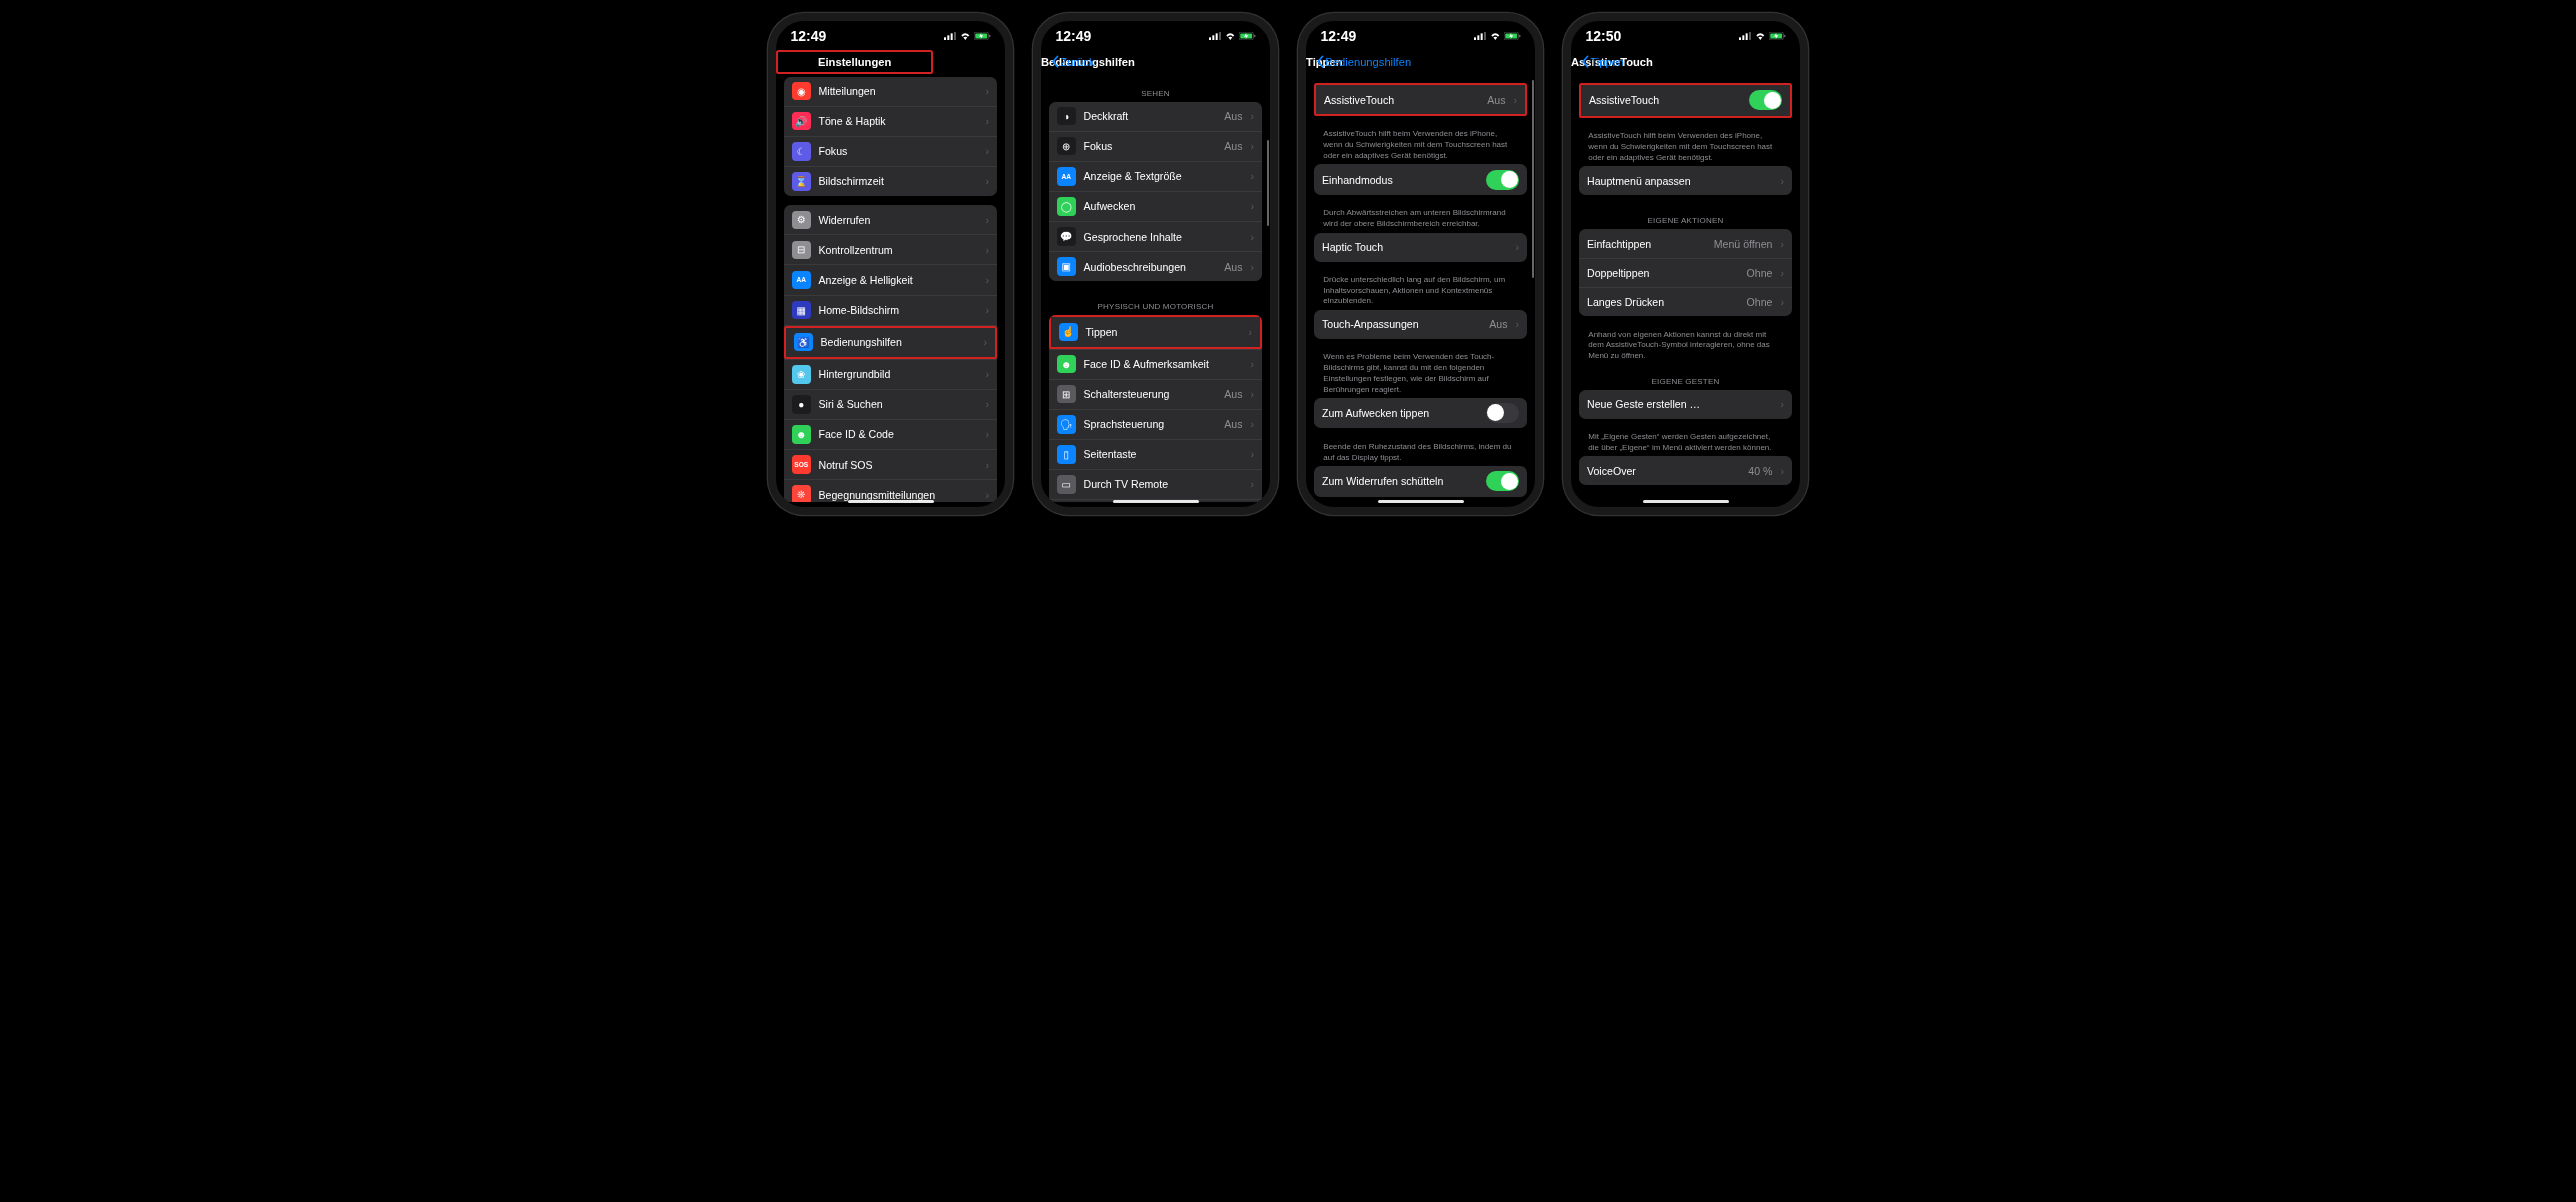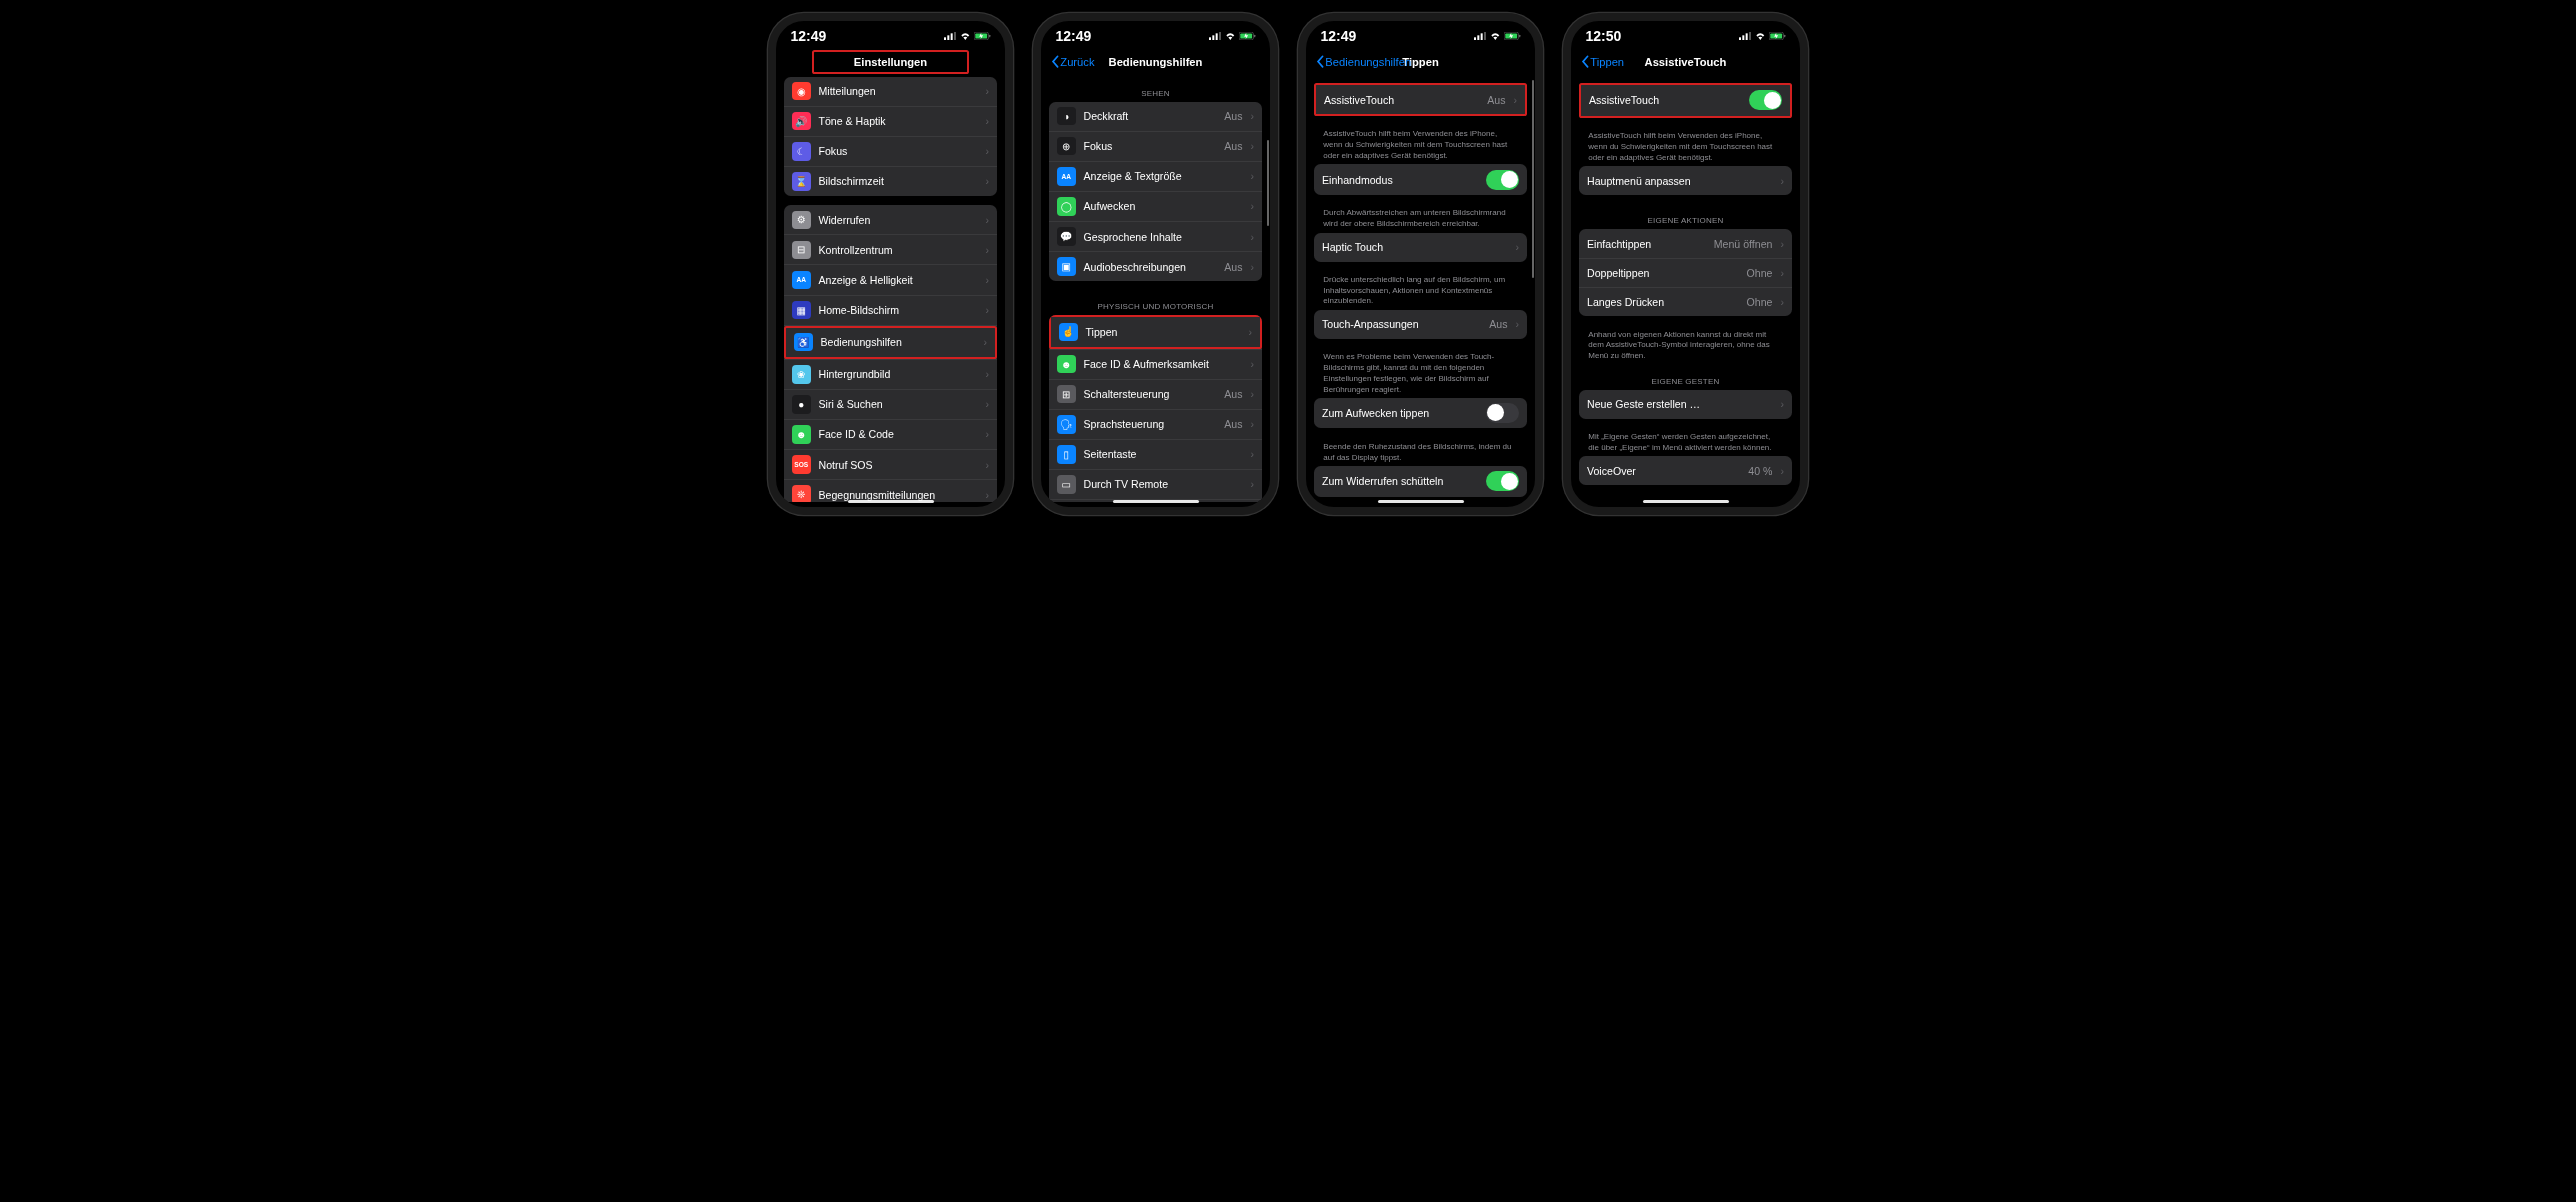--- a/index.html
+++ b/index.html
@@ -45,21 +45,21 @@
   .status-bar {
     height: 26.4px;
     display: flex; justify-content: space-between; align-items: center;
     padding: 2.6px 14.5px 0;
     font-size: 14px; font-weight: 600;
   }
   .status-right { display:flex; gap:3.3px; align-items:center; }
   .status-right svg { display:block; }
   .nav {
     height: 29px;
-    display: flex; align-items: center; justify-content: center;
+    display: flex; align-items: center; 
     position: relative;
     font-size: 11.2px;
   }
   .nav .back {
     position: absolute; left: 10px; display:flex; align-items:center; gap:1.3px;
     color: var(--link); font-size:11.2px;
   }
   .nav .title { font-weight:600; }
   .scroll {
     height: calc(100% - 26.4px - 29px - 5.3px);

